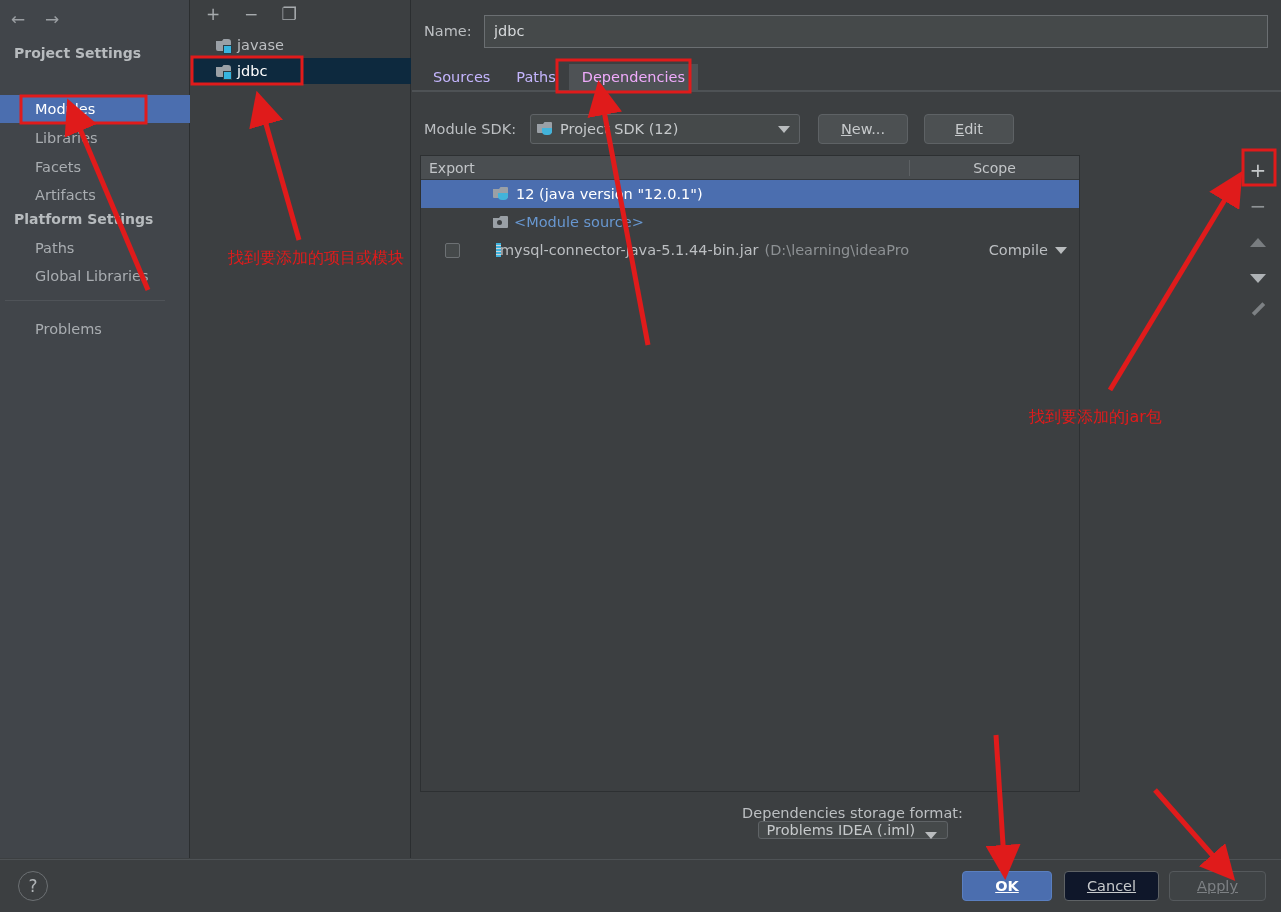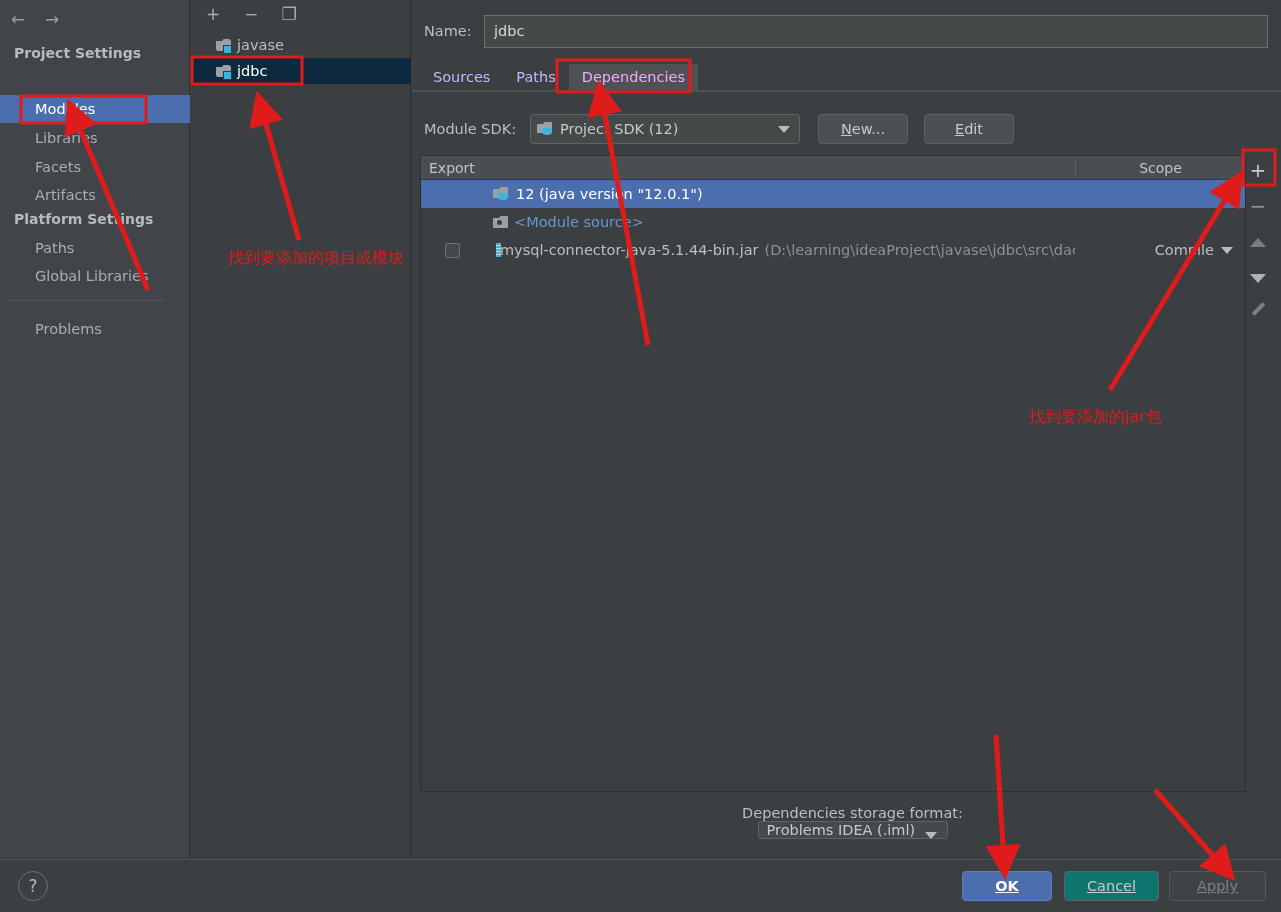--- a/index.html
+++ b/index.html
@@ -165,21 +165,21 @@
     display: flex; align-items: center; justify-content: center;
     font-family: "DejaVu Sans", "Liberation Sans", sans-serif;
   }
   #new-btn { margin-left: 18px; width: 90px; }
   #edit-btn { margin-left: 16px; width: 90px; }
   .mnemonic { text-decoration: underline; }
 
   
   #dep-table {
     position: absolute; left: 8px; top: 155px;
-    width: 826px; height: 637px;
+    width: 660px; height: 637px;
     background: #3c3f41; border: 1px solid #2d3032;
   }
   #dep-header {
     height: 24px; background: #4a4e51;
     display: flex; align-items: center;
     font-size: 14px; color: #c2c5c8;
     border-bottom: 1px solid #35383a;
   }
   #hdr-export { width: 62px; padding-left: 8px; }
   #hdr-mid { flex: 1; border-left: 1px solid #5d6164; }
@@ -285,21 +285,21 @@
     display: flex; align-items: center; justify-content: center;
     font-family: "DejaVu Sans", "Liberation Sans", sans-serif;
     text-decoration: underline;
   }
   #ok-btn {
     left: 962px; width: 90px;
     background: #4b6eaf; border: 1px solid #5a7fc0; color: #ffffff; font-weight: bold;
   }
   #cancel-btn {
     left: 1064px; width: 95px;
-    background: #0f766e; border: 1px solid #5e6265; color: #c7cacc;
+    background: #0f172a; border: 1px solid #5e6265; color: #c7cacc;
   }
   #apply-btn {
     left: 1169px; width: 97px;
     background: #3f4345; border: 1px solid #55595c; color: #7d8184;
   }
 
   
   #anno { position: absolute; left: 0; top: 0; width: 1281px; height: 912px; pointer-events: none; }
 </style>
 </head>

